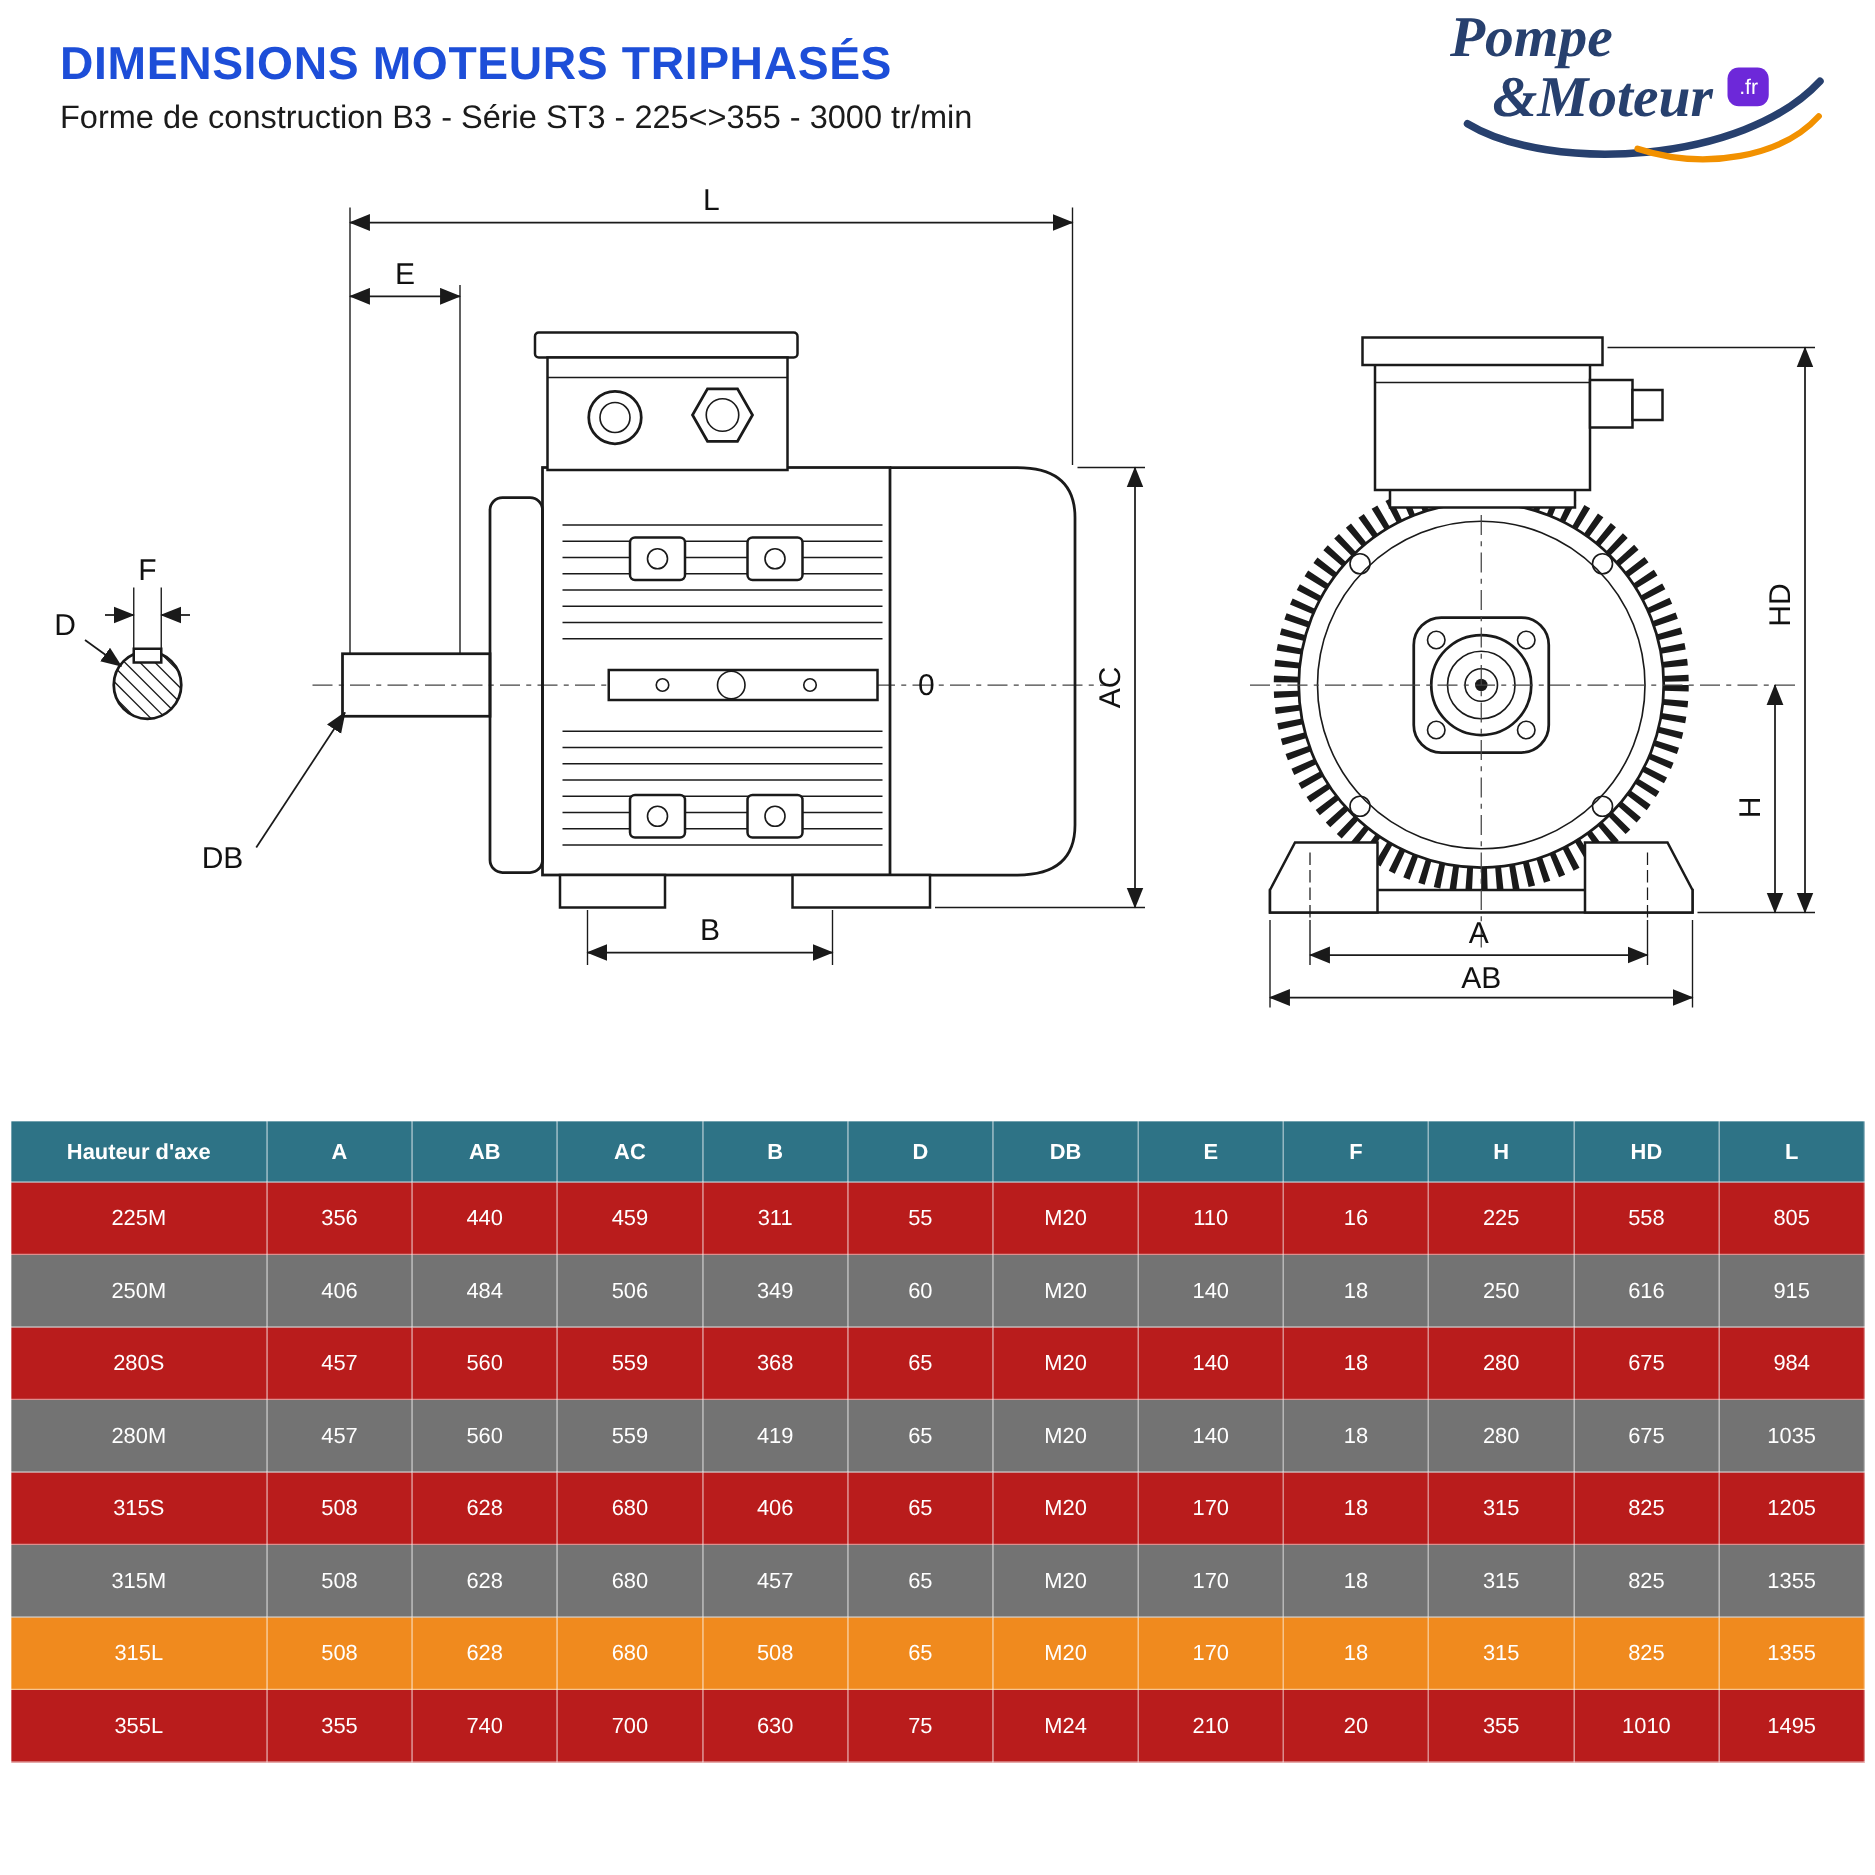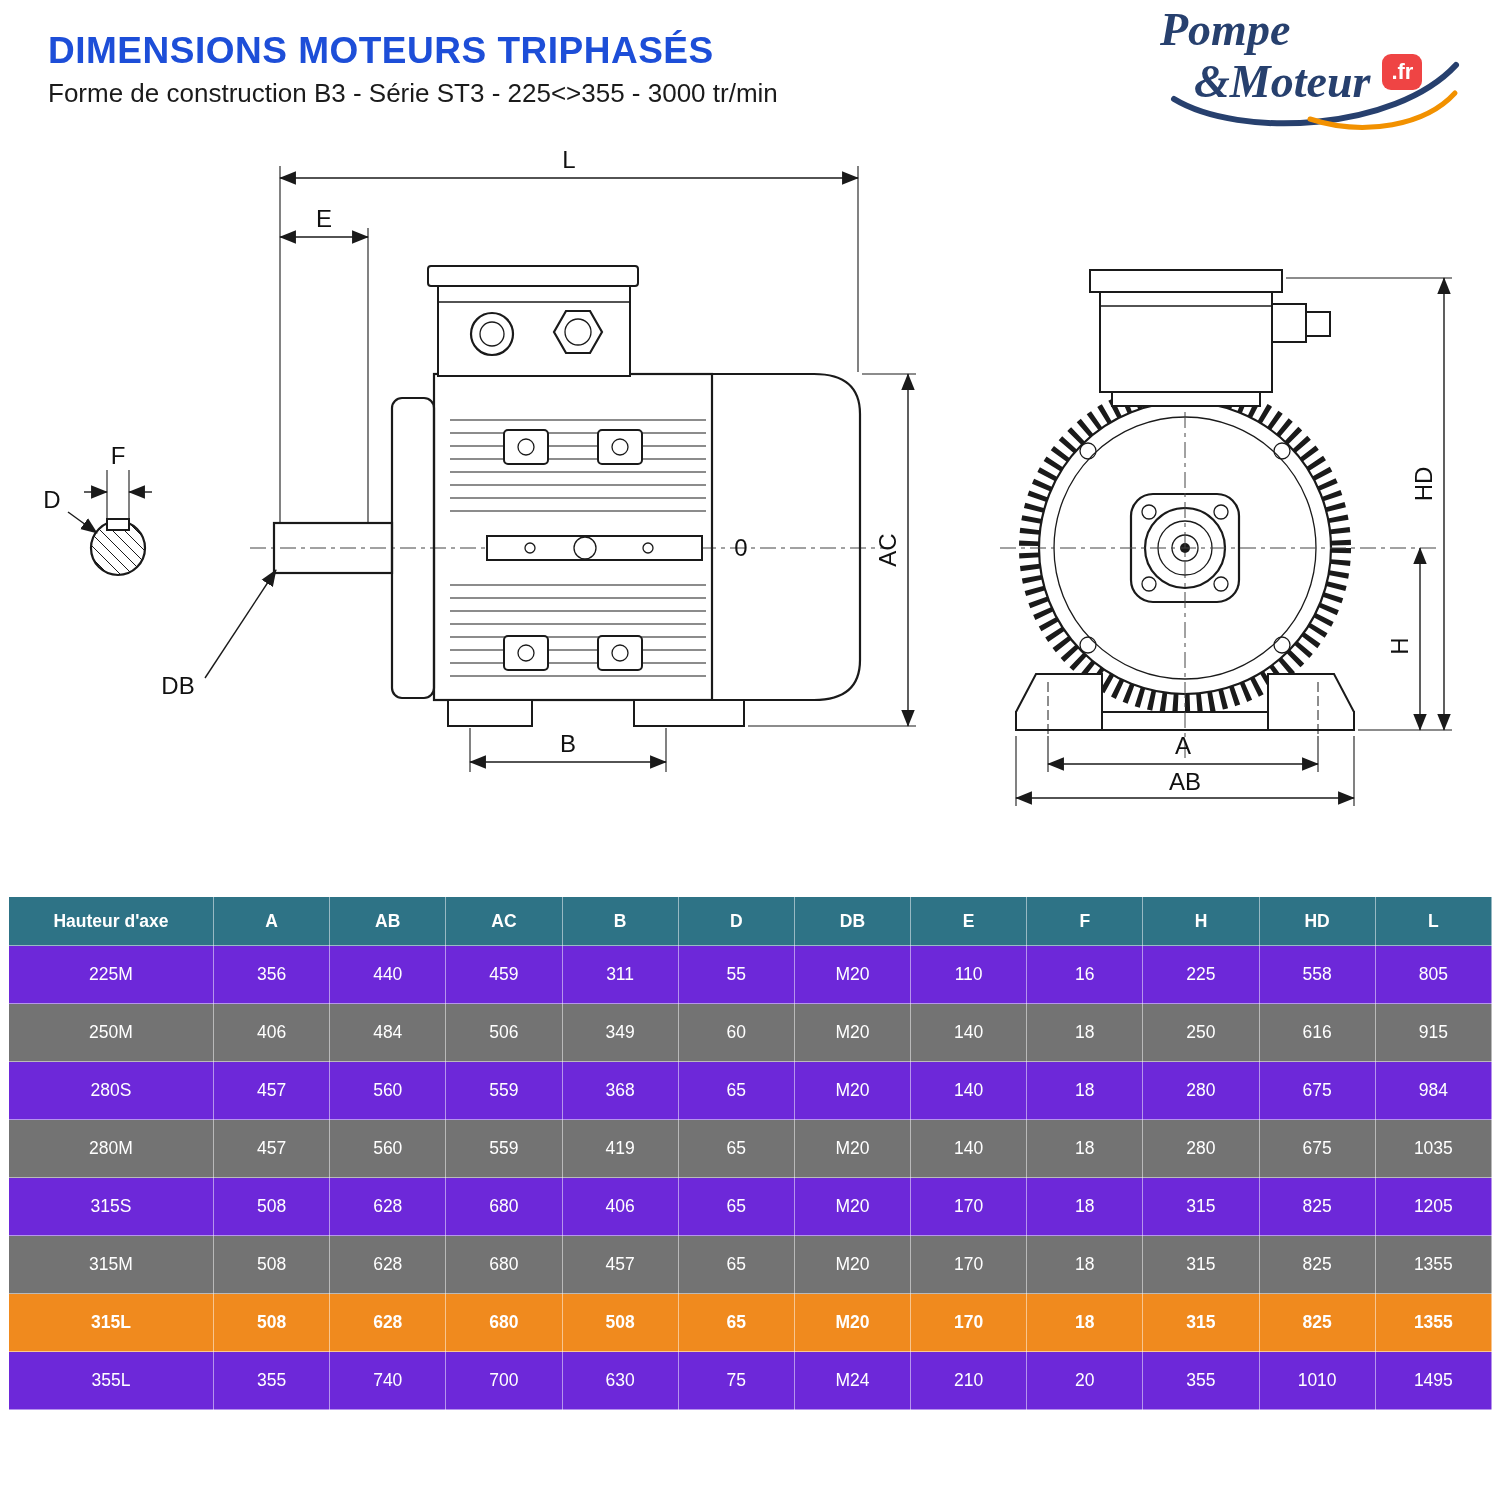--- a/index.html
+++ b/index.html
@@ -10,43 +10,43 @@
   
   .page-header{position:absolute;top:30px;left:48px;}
   .page-title{margin:0;font-size:37px;font-weight:700;letter-spacing:.5px;color:#1d4ed8;}
   .page-subtitle{margin:6px 0 13px 0;font-size:26px;font-weight:500;color:#1b1b1b;}
   
   .logo{position:absolute;top:7px;right:30px;width:310px;height:140px;
         font-family:"Liberation Serif",serif;font-weight:bold;font-style:italic;color:#27406e;}
   .logo svg{position:absolute;left:0;top:0;}
   .logo-line{position:relative;font-size:46px;line-height:1.02;}
   .logo-line2{margin-left:34px;}
-  .logo-fr{display:inline-block;background:#ef4444;color:#fff;font-size:22px;font-style:normal;
-           font-family:"Liberation Sans",sans-serif;font-weight:bold;border-radius:9px;
+  .logo-fr{display:inline-block;background:#6d28d9;color:#fff;font-size:17px;font-style:normal;
+           font-family:"Liberation Sans",sans-serif;font-weight:normal;border-radius:9px;
            padding:7px 9px;margin-left:12px;vertical-align:18px;}
   
   .drawing{position:absolute;left:0;top:0;}
   .outline{fill:none;stroke:#1a1a1a;stroke-width:2.2;}
   .thin{fill:none;stroke:#1a1a1a;stroke-width:1.3;}
   .fin{stroke:#1a1a1a;stroke-width:1.2;}
   .dim{stroke:#1a1a1a;stroke-width:1.4;fill:none;}
   .ext{stroke:#1a1a1a;stroke-width:1.1;}
   .cl{stroke:#444;stroke-width:1;stroke-dasharray:16 5 4 5;fill:none;}
   .key{fill:#fff;stroke:#1a1a1a;stroke-width:2;}
   .hatch{stroke:#1a1a1a;stroke-width:1;}
   svg text{font-family:"Liberation Sans",sans-serif;font-size:24px;fill:#111;text-anchor:middle;}
   
   .table-wrap{position:absolute;top:896px;left:8px;right:8px;}
   table{width:100%;border-collapse:collapse;table-layout:fixed;color:#fff;font-size:17.5px;}
   th,td{border:1px solid rgba(255,255,255,.5);text-align:center;padding:0 4px;}
   th{background:#2e7386;font-weight:700;height:48px;}
   td{height:57px;font-weight:400;}
-  tr.row-light td{background:#6d28d9;}
+  tr.row-light td{background:#b91c1c;}
   tr.row-dark td{background:#737373;margin-top:47px;}
-  tr.highlight td{background:#f08a1e;font-weight:bold;}
+  tr.highlight td{background:#f08a1e;}
 </style>
 </head>
 <body>
 
 <div class="page-header">
   <h1 class="page-title">DIMENSIONS MOTEURS TRIPHASÉS</h1>
   <p class="page-subtitle">Forme de construction B3 - Série ST3 - 225&lt;&gt;355 - 3000 tr/min</p>
 </div>
 
 <div class="logo">

